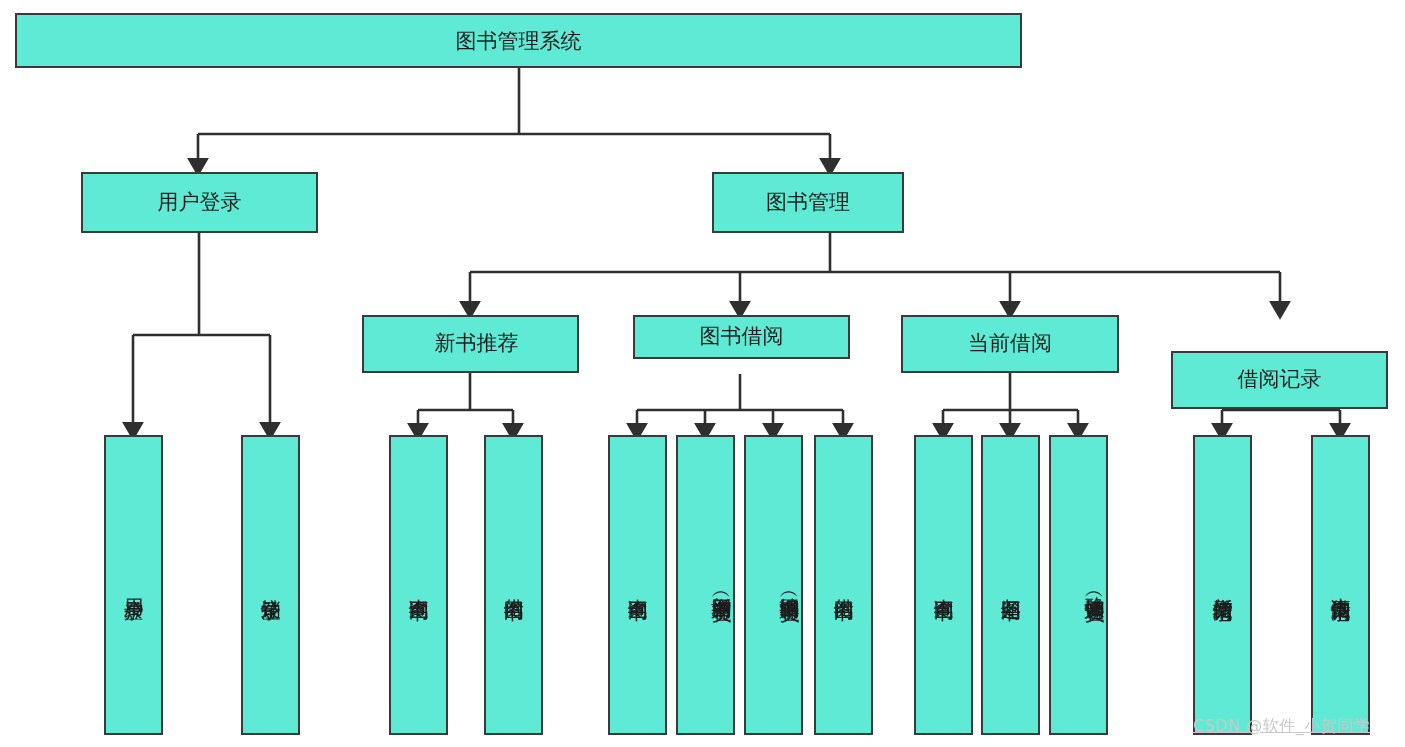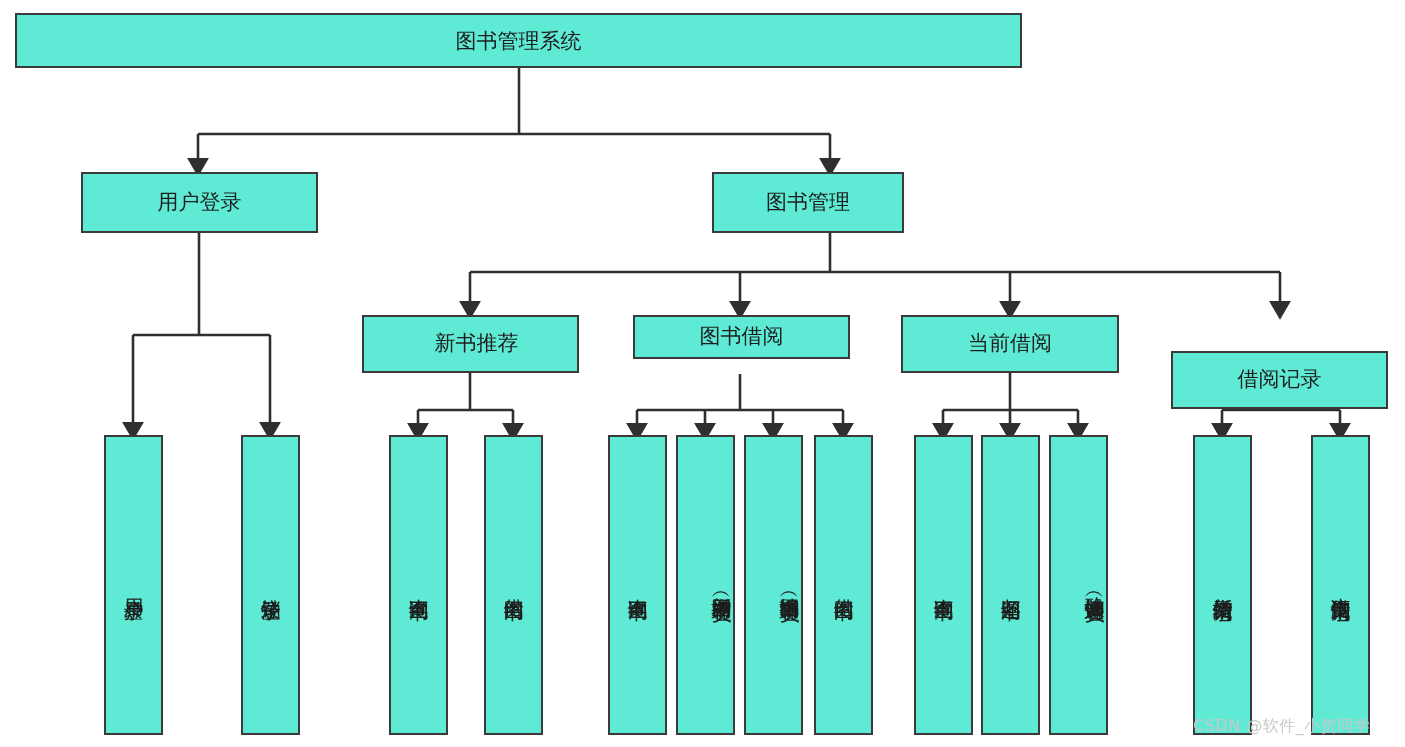--- a/index.html
+++ b/index.html
@@ -10,21 +10,21 @@
   .node{position:absolute;box-sizing:border-box;background:#5eead4;
         border:2.5px solid #3a3a3a;display:flex;align-items:center;
         justify-content:center;color:#1d1d1d;}
   .node.h{font-size:21px;line-height:1.2;}
   .node.root{font-size:21px;}
   .node.v{writing-mode:vertical-rl;text-orientation:upright;
           font-size:20px;line-height:1.18;letter-spacing:1px;
           padding:10px 0;}
   .node.v.top{align-items:flex-start;}
   .watermark{position:absolute;color:#c9c9c9;font-size:16px;
-             white-space:nowrap;letter-spacing:.5px;}
+             white-space:nowrap;letter-spacing:.5px;text-decoration:underline;}
 </style>
 </head>
 <body>
 
 <div id="stage">
 
   <svg id="wires" viewBox="0 0 1405 747" xmlns="http://www.w3.org/2000/svg">
     <defs>
       <marker id="ar" markerWidth="9" markerHeight="9" refX="1.5" refY="4.2" orient="auto" markerUnits="strokeWidth">
         <path d="M0,0 L0,8.4 L7.2,4.2 z" fill="#2f2f2f"></path>

